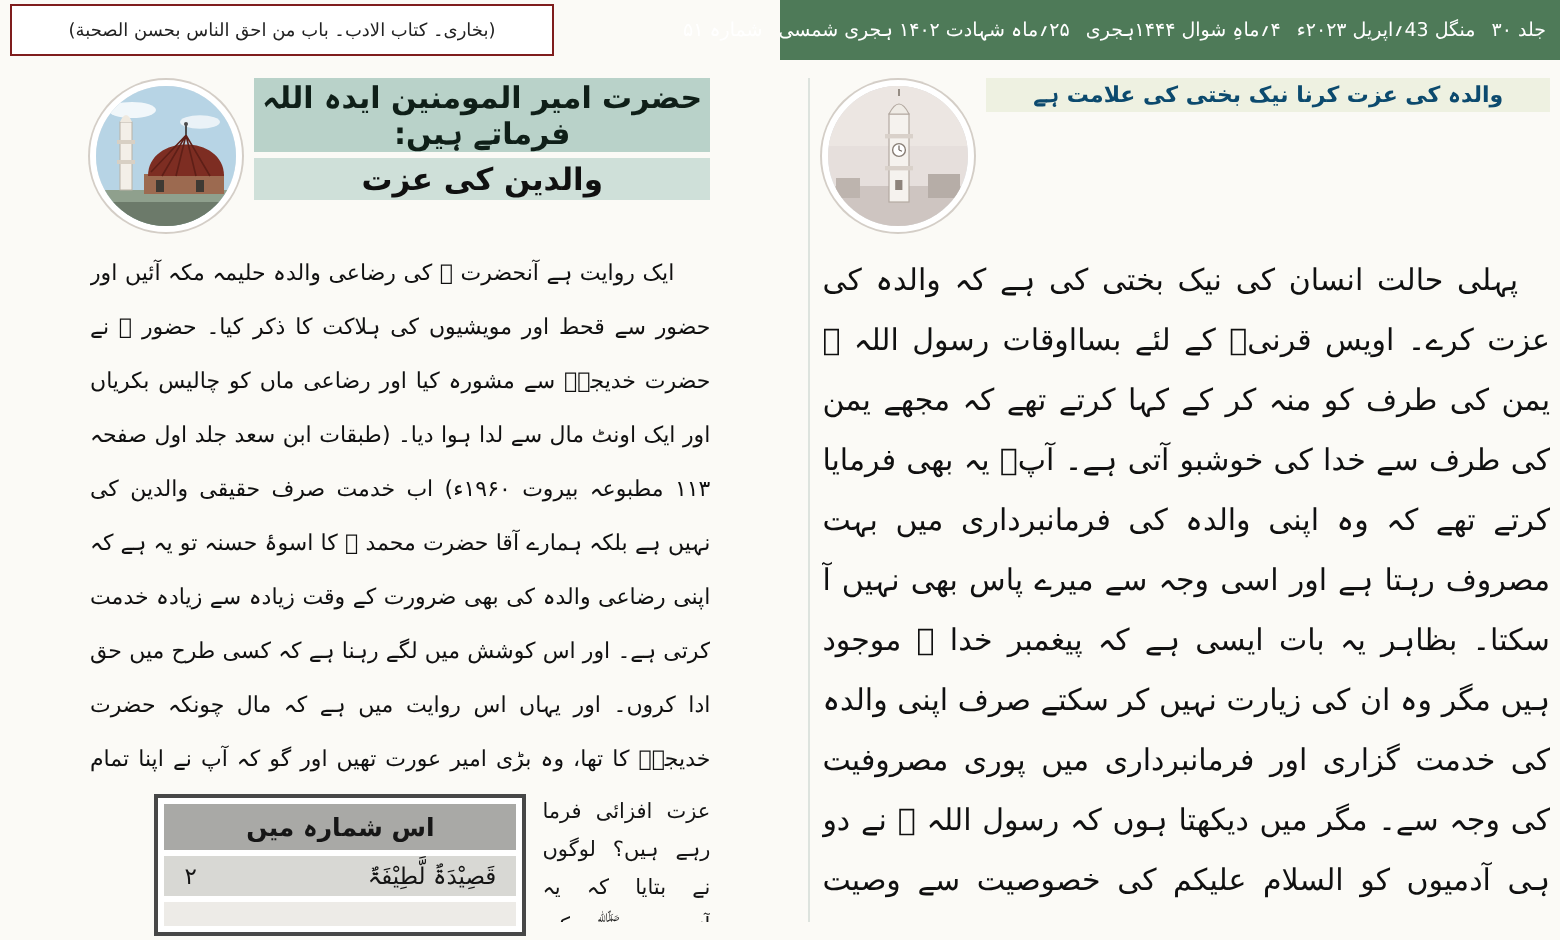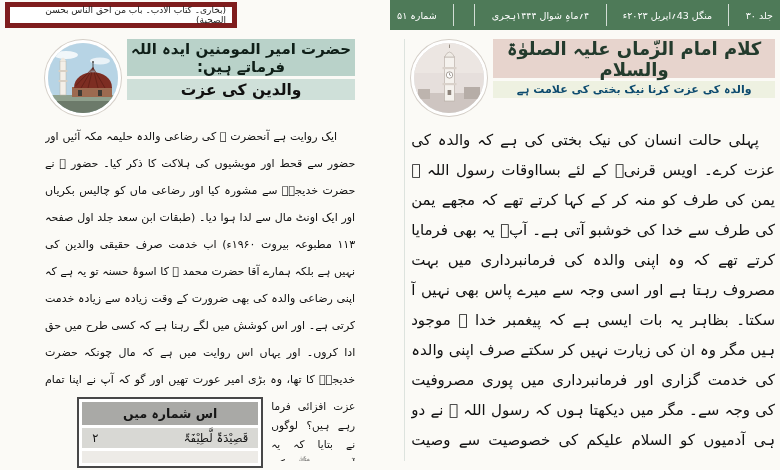--- a/index.html
+++ b/index.html
@@ -10,21 +10,21 @@
   }
   
   .masthead{display:flex;justify-content:space-between;align-items:stretch;height:30px;}
   .dateline{
     width:390px;background:#4e7a58;color:#fff;
     display:flex;align-items:center;justify-content:space-between;
     padding:0 7px;font-size:9.5px;white-space:nowrap;box-sizing:border-box;
   }
   .dateline .vline{width:1px;align-self:stretch;margin:4px 4px;background:rgba(255,255,255,.75);}
   .ref-box{
-    width:232px;margin:2px 0 2px 5px;border:5px solid #7f1d1d;background:#fff;
+    width:272px;margin:2px 0 2px 5px;border:1px solid #7f1d1d;background:#fff;
     display:flex;align-items:center;justify-content:center;
     font-size:9px;color:#222;padding:0 6px;box-sizing:border-box;
   }
   
   .columns{display:flex;gap:9px;padding:9px 5px 0 5px;height:431px;box-sizing:border-box;}
   .col{display:flex;flex-direction:column;min-width:0;margin-left:40px;}
   .col-right{width:414px;border-left:1px solid #dde3de;padding-left:6px;box-sizing:border-box;}
   .col-left{width:347px;}
   .col-head{display:flex;gap:6px;align-items:flex-start;}
   .head-bars{flex:1;display:flex;flex-direction:column;gap:3px;min-width:0;}
@@ -65,32 +65,32 @@
 <div class="page">
 
   <header class="masthead">
     <div class="dateline">
       <span>جلد ۳۰</span>
       <i class="vline"></i>
       <span>منگل 43؍اپریل ۲۰۲۳ء</span>
       <i class="vline"></i>
       <span>۴؍ماہِ شوال ۱۴۴۴ہجری</span>
       <i class="vline"></i>
+      <span>۲۵؍ماہ شہادت ۱۴۰۲ ہجری شمسی</span>
       <i class="vline"></i>
       <span>شمارہ ۵۱</span>
     </div>
     <div class="ref-box">(بخاری۔ کتاب الادب۔ باب من احق الناس بحسن الصحبة)</div>
   </header>
 
   <main class="columns">
 
     <section class="col col-right">
       <div class="col-head">
         <div class="head-bars">
-          <div class="bar kicker-right">كلام امام الزّماں علیہ الصلوٰۃ والسلام</div>
           <div class="bar headline-right">والدہ کی عزت کرنا نیک بختی کی علامت ہے</div>
         </div>
         <div class="circle">
           <svg viewBox="0 0 70 70">
             <rect x="0" y="0" width="70" height="70" fill="#e6dfdc"></rect>
             <rect x="0" y="0" width="70" height="30" fill="#ece6e2"></rect>
             <rect x="0" y="50" width="70" height="20" fill="#c9c1bc" opacity="0.85"></rect>
             <rect x="4" y="46" width="12" height="10" fill="#bdb4ae"></rect>
             <rect x="50" y="44" width="16" height="12" fill="#b6ada7"></rect>
             <rect x="30.5" y="14" width="10" height="44" fill="#f5f2ee" stroke="#b4aaa2" stroke-width="0.6"></rect>

